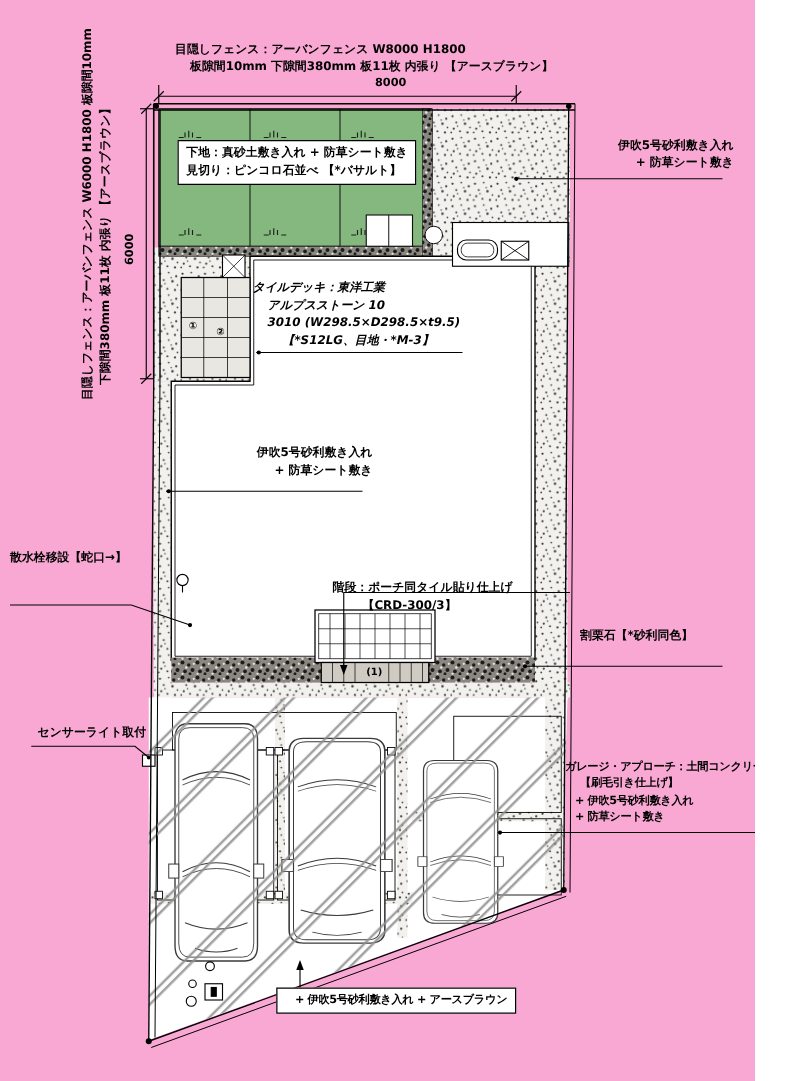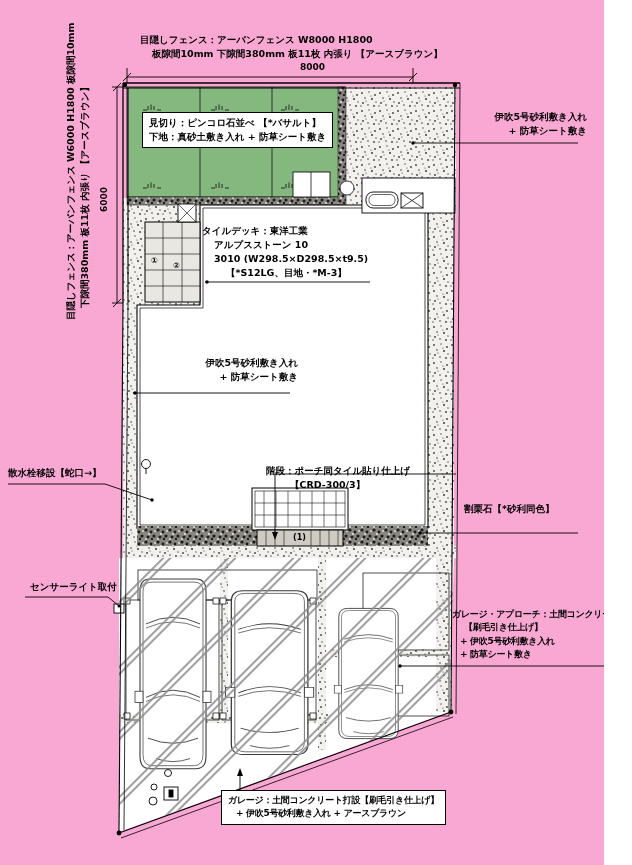--- a/index.html
+++ b/index.html
@@ -266,61 +266,60 @@
 <div class="lbl dim" style="left:256px;top:62px;margin-left:44px;">8000</div>
 
 <div class="lbl rot" style="left:64px;top:320px;">
   <div>目隠しフェンス：アーバンフェンス W6000 H1800 板隙間10mm</div>
   <div class="in1">下隙間380mm 板11枚 内張り 【アースブラウン】</div>
 </div>
 
 <div class="lbl dim rot" style="left:99px;top:212px;">6000</div>
 
 <div class="lbl boxed" style="left:142px;top:112px;">
+  <div>下地：真砂土敷き入れ + 防草シート敷き</div>
   <div>見切り：ピンコロ石並べ 【*バサルト】</div>
-  <div>下地：真砂土敷き入れ + 防草シート敷き</div>
 </div>
 
 <div class="lbl ctr" style="left:462px;top:110px;width:125px;">
   <div>伊吹5号砂利敷き入れ</div>
   <div>+ 防草シート敷き</div>
 </div>
 
-<div class="lbl" style="left:202px;top:224px;">
+<div class="lbl" style="left:202px;top:224px;font-style:italic;">
   <div>タイルデッキ：東洋工業</div>
   <div class="in1">アルプスストーン 10</div>
   <div class="in1">3010 (W298.5×D298.5×t9.5)</div>
   <div class="in2">【*S12LG、目地・*M-3】</div>
 </div>
 
 <div class="lbl ctr" style="left:178px;top:356px;width:120px;">
   <div>伊吹5号砂利敷き入れ</div>
   <div>+ 防草シート敷き</div>
 </div>
 
 <div class="lbl" style="left:266px;top:464px;">
   <div>階段：ポーチ同タイル貼り仕上げ</div>
   <div class="in2">【CRD-300/3】</div>
 </div>
 
-<div class="lbl" style="left:8px;top:466px;">散水栓移設【蛇口→】</div>
+<div class="lbl" style="left:8px;top:440px;">散水栓移設【蛇口→】</div>
 
 <div class="lbl" style="left:464px;top:502px;">割栗石【*砂利同色】</div>
 
 <div class="lbl" style="left:30px;top:580px;">センサーライト取付</div>
 
 <div class="lbl sm" style="left:452px;top:608px;">
   <div>ガレージ・アプローチ：土間コンクリート打設</div>
   <div class="in1">【刷毛引き仕上げ】</div>
   <div class="in3">+ 伊吹5号砂利敷き入れ</div>
   <div class="in3">+ 防草シート敷き</div>
 </div>
 
 <div class="lbl boxed sm" style="left:221px;top:790px;">
-  <div>ガレージ：土間コンクリート打設【刷毛引き仕上げ】</div>
   <div class="in3">+ 伊吹5号砂利敷き入れ + アースブラウン</div>
 </div>
 
 <div class="lbl tiny" style="left:293px;top:533px;">(1)</div>
 <div class="lbl tiny" style="left:151px;top:256px;">①</div>
 <div class="lbl tiny" style="left:173px;top:261px;">②</div>
 
 </div>
 
 </body></html>

